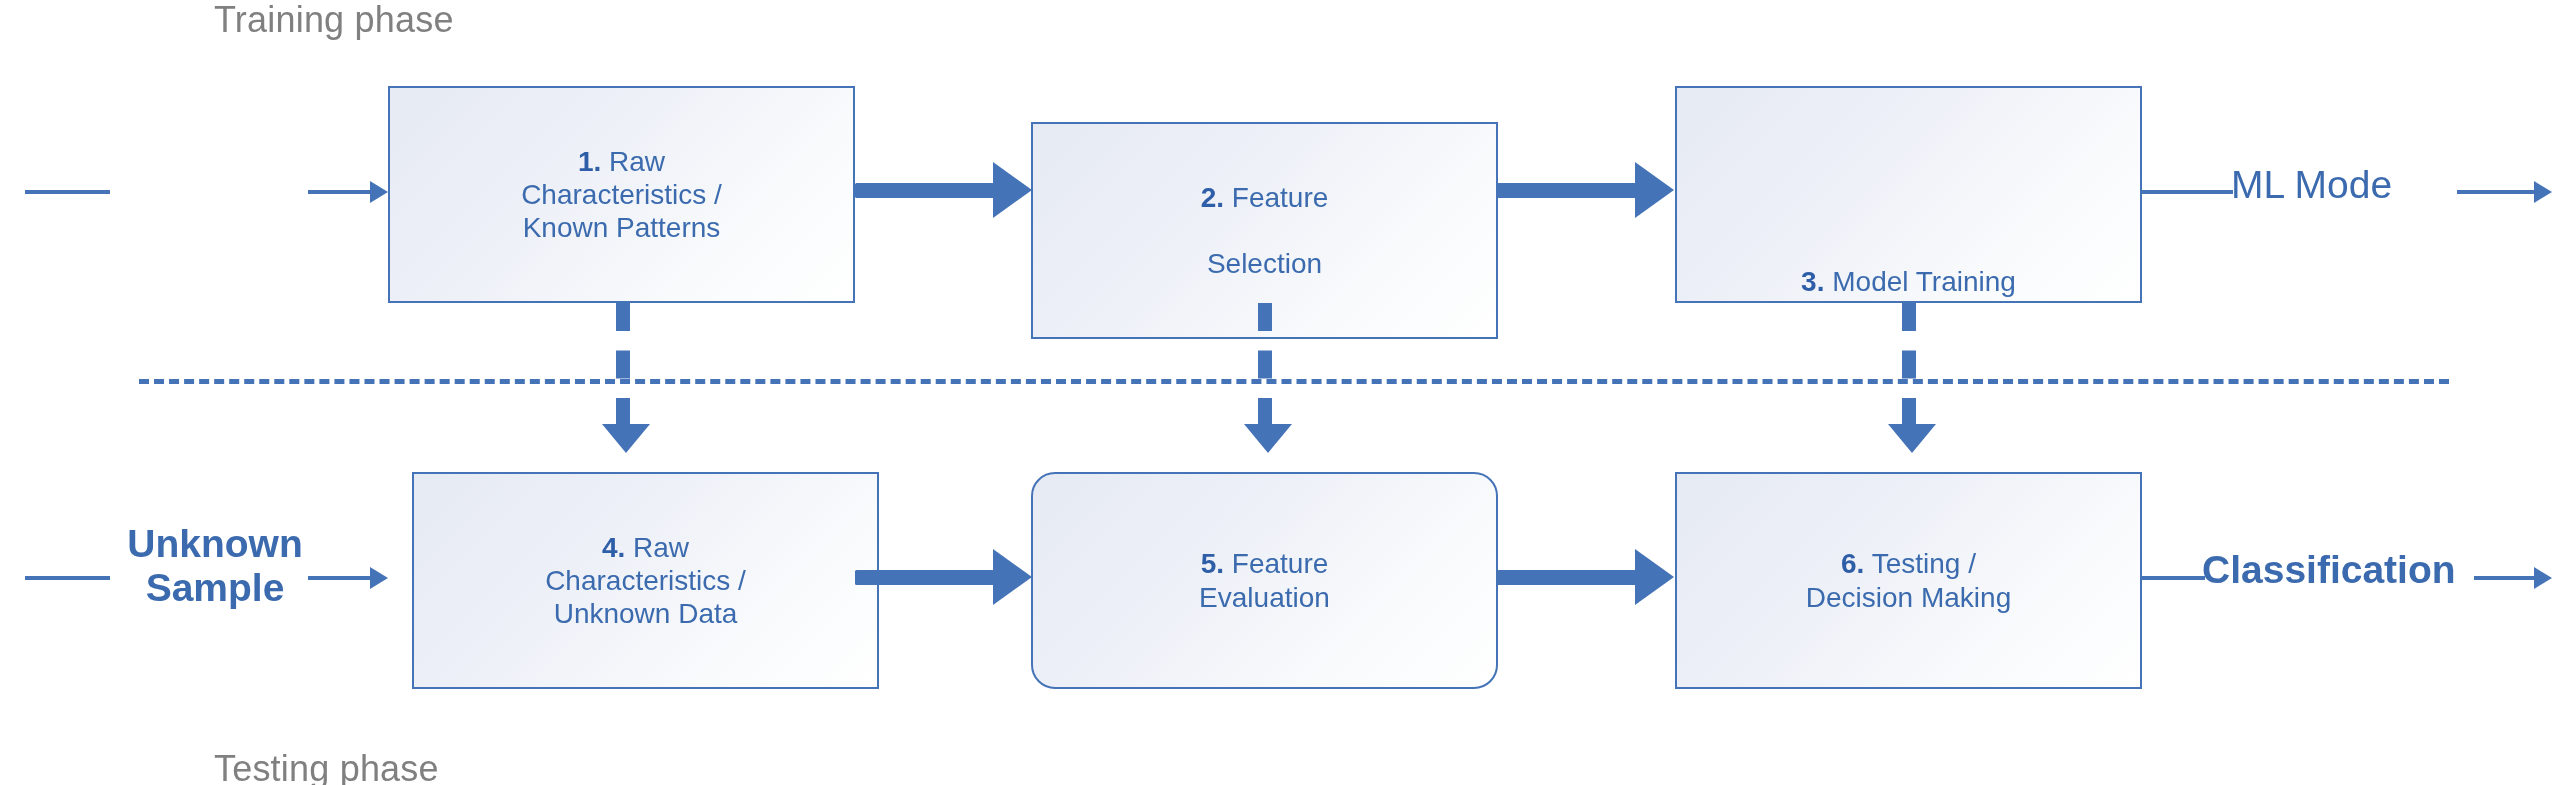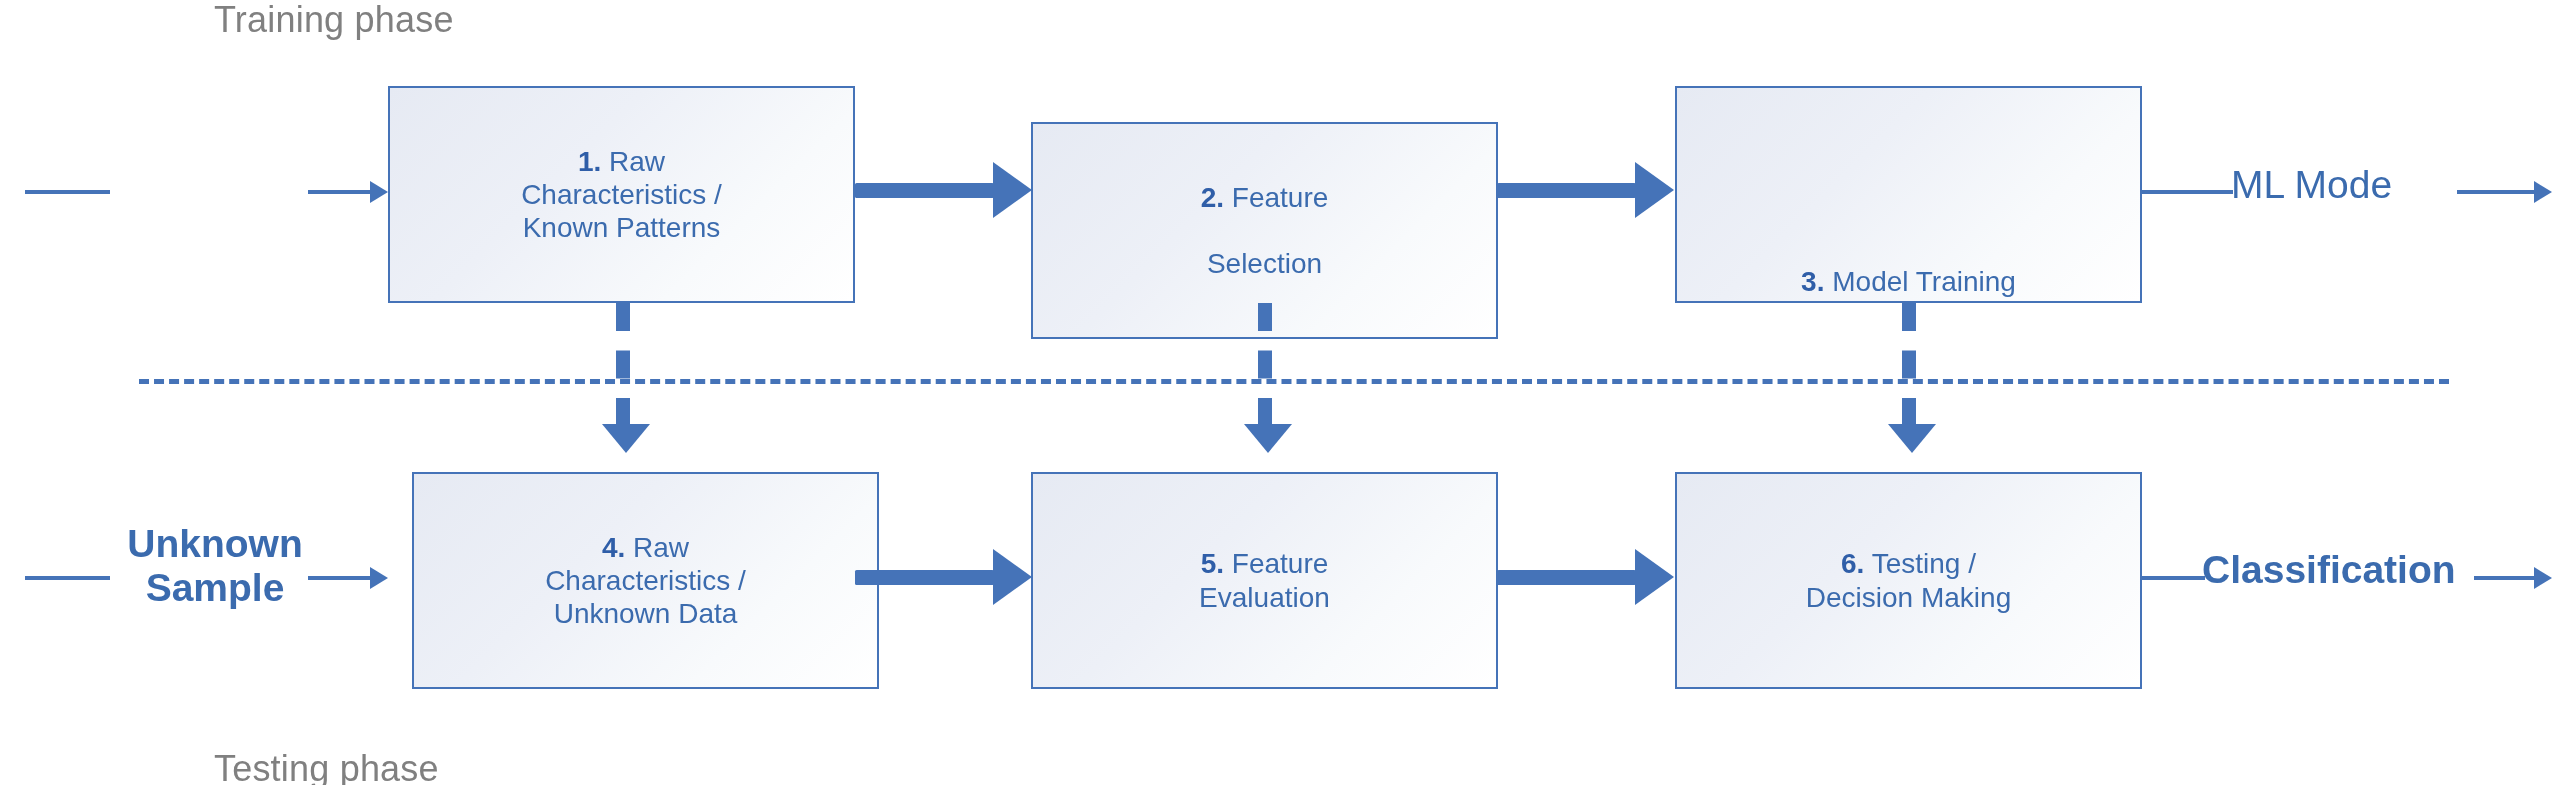--- a/index.html
+++ b/index.html
@@ -55,21 +55,21 @@
     color: #2F5EA8;
   }
   .proc-box .ttl { font-weight: 400; }
 
   
   #box-1 { left: 388px;  top: 86px; width: 467px; height: 217px; }
   #box-2 { left: 1031px; top: 102px; width: 467px; height: 217px; margin-top: 20px; }
   #box-3 { left: 1675px; top: 86px; width: 467px; height: 217px; align-items: flex-end; }
   
   #box-4 { left: 388px;  top: 472px; width: 467px; height: 217px; margin-left: 24px; }
-  #box-5 { left: 1031px; top: 472px; width: 467px; height: 217px; }
+  #box-5 { left: 1031px; top: 472px; width: 467px; height: 217px; border-radius: 24px; }
   #box-6 { left: 1675px; top: 472px; width: 467px; height: 217px; }
 
   
   .edge-label {
     position: absolute;
     color: #3B6BAE;
     font-size: 39px;
     line-height: 1.12;
     white-space: nowrap;
     text-align: center;

